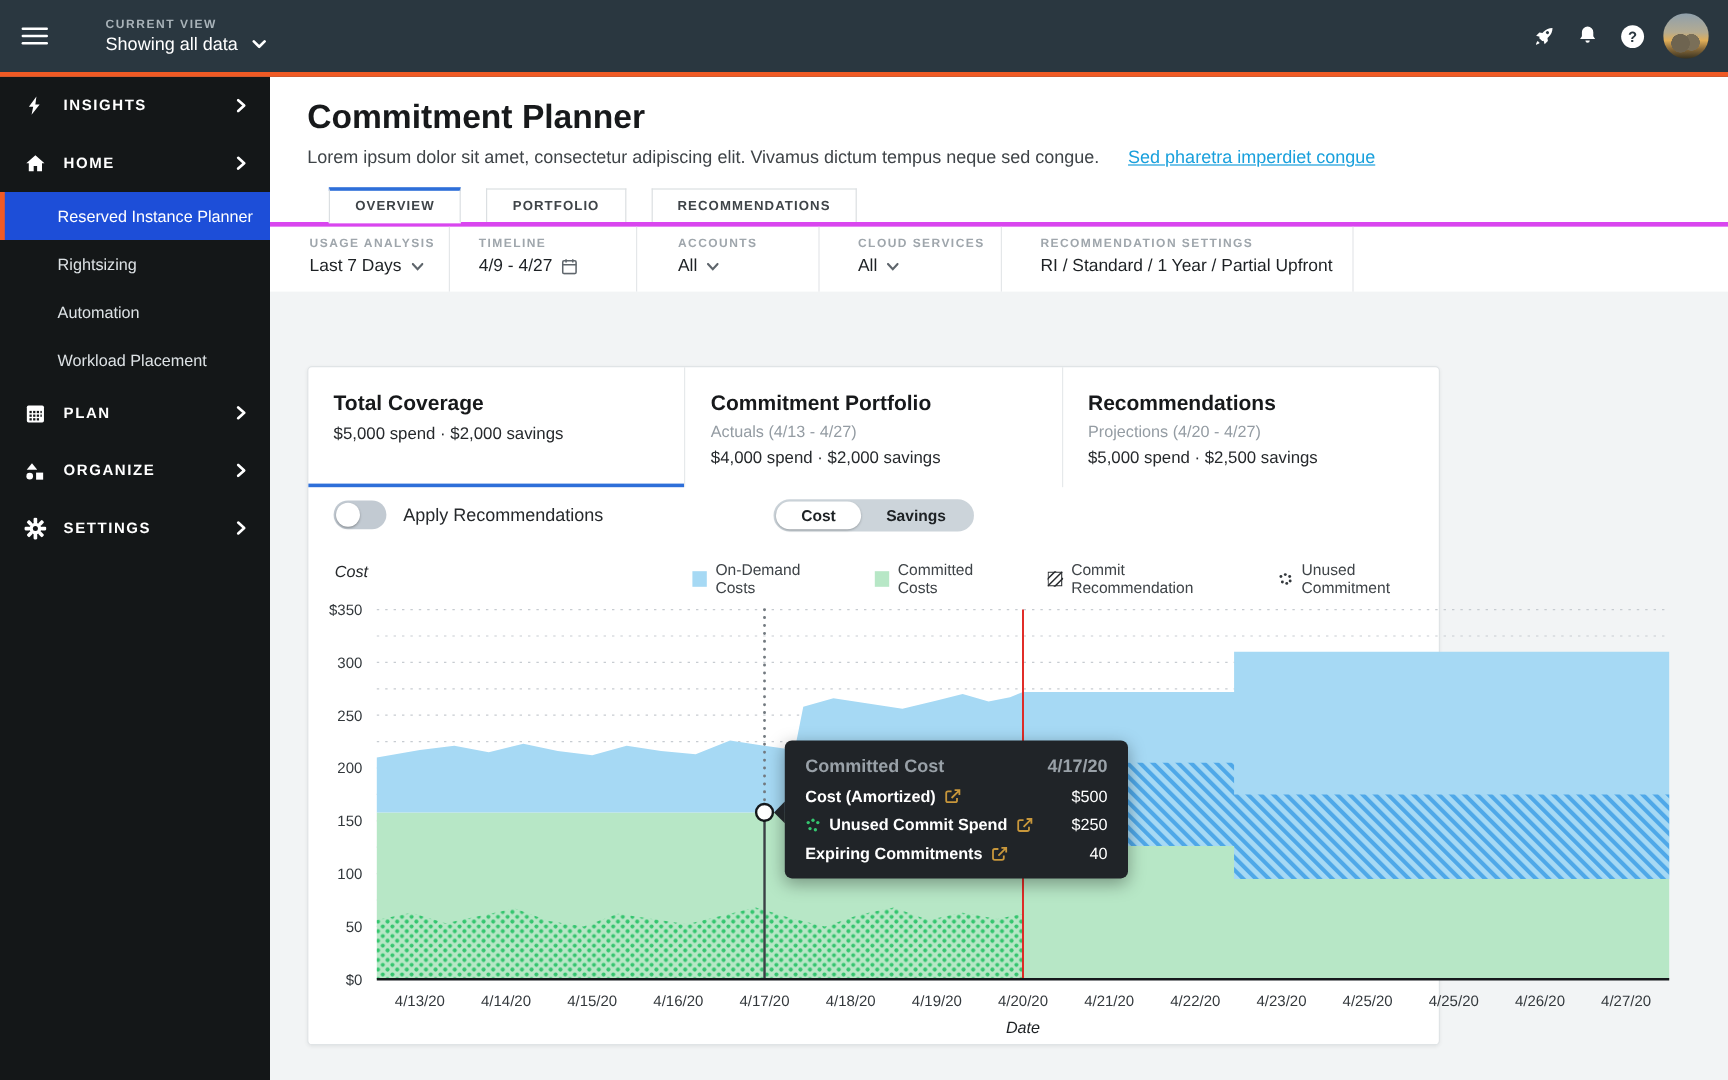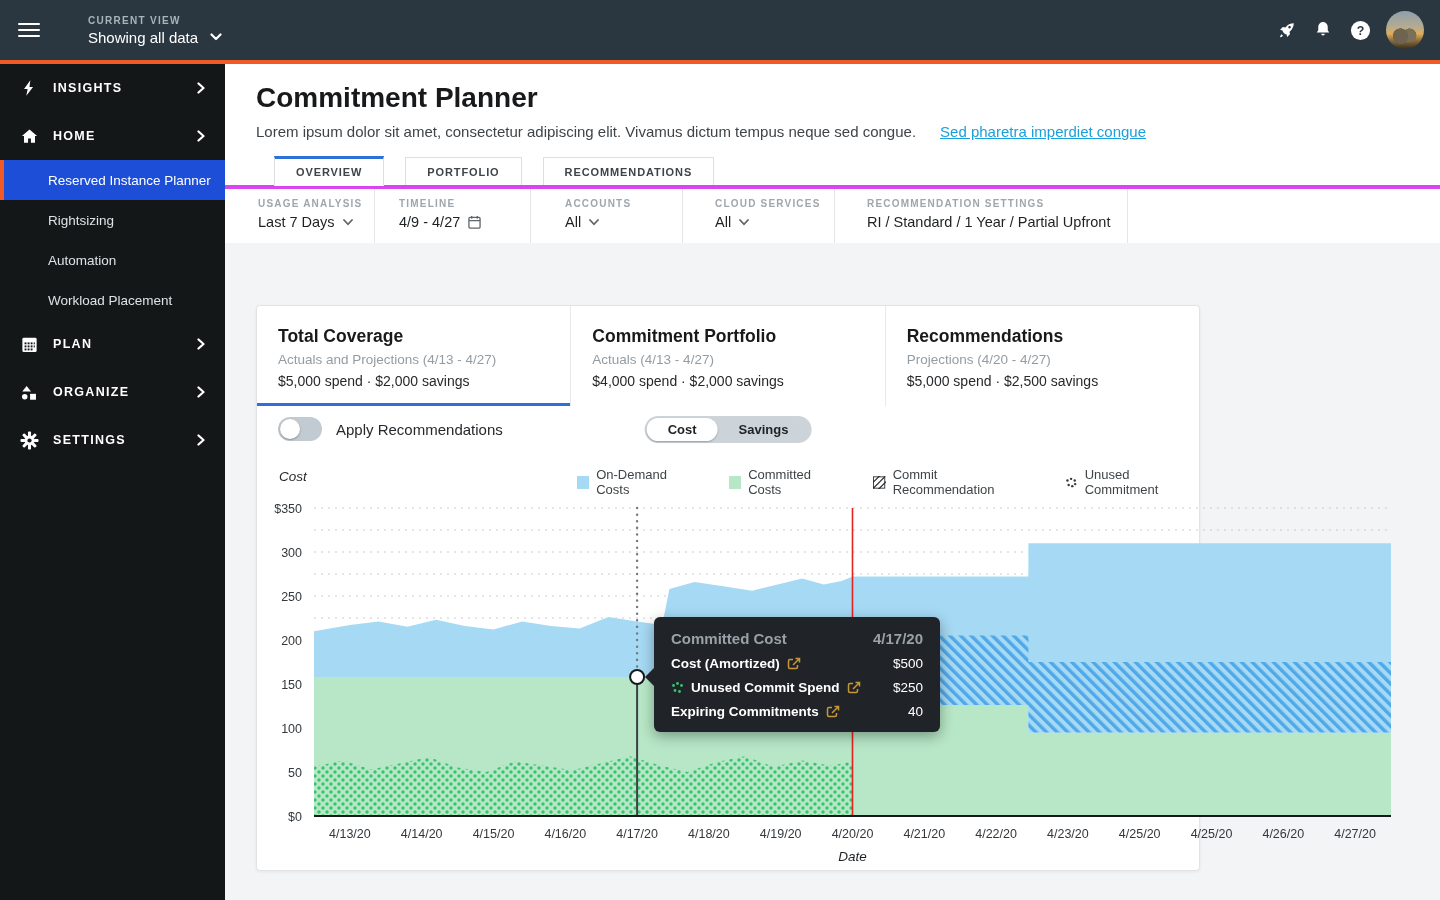--- a/index.html
+++ b/index.html
@@ -296,21 +296,20 @@
             <span>RI / Standard / 1 Year / Partial Upfront</span>
           </div>
       </div>
     </div>
   </div>
 
   <div class="card">
     <div class="summary-row">
       <div class="summary active">
         <h3>Total Coverage</h3>
-        <div class="sub">Actuals and Projections (4/13 - 4/27)</div>
         <div class="val">$5,000 spend · $2,000 savings</div>
       </div>
       <div class="summary">
         <h3>Commitment Portfolio</h3>
         <div class="sub">Actuals (4/13 - 4/27)</div>
         <div class="val">$4,000 spend · $2,000 savings</div>
       </div>
       <div class="summary">
         <h3>Recommendations</h3>
         <div class="sub">Projections (4/20 - 4/27)</div>

